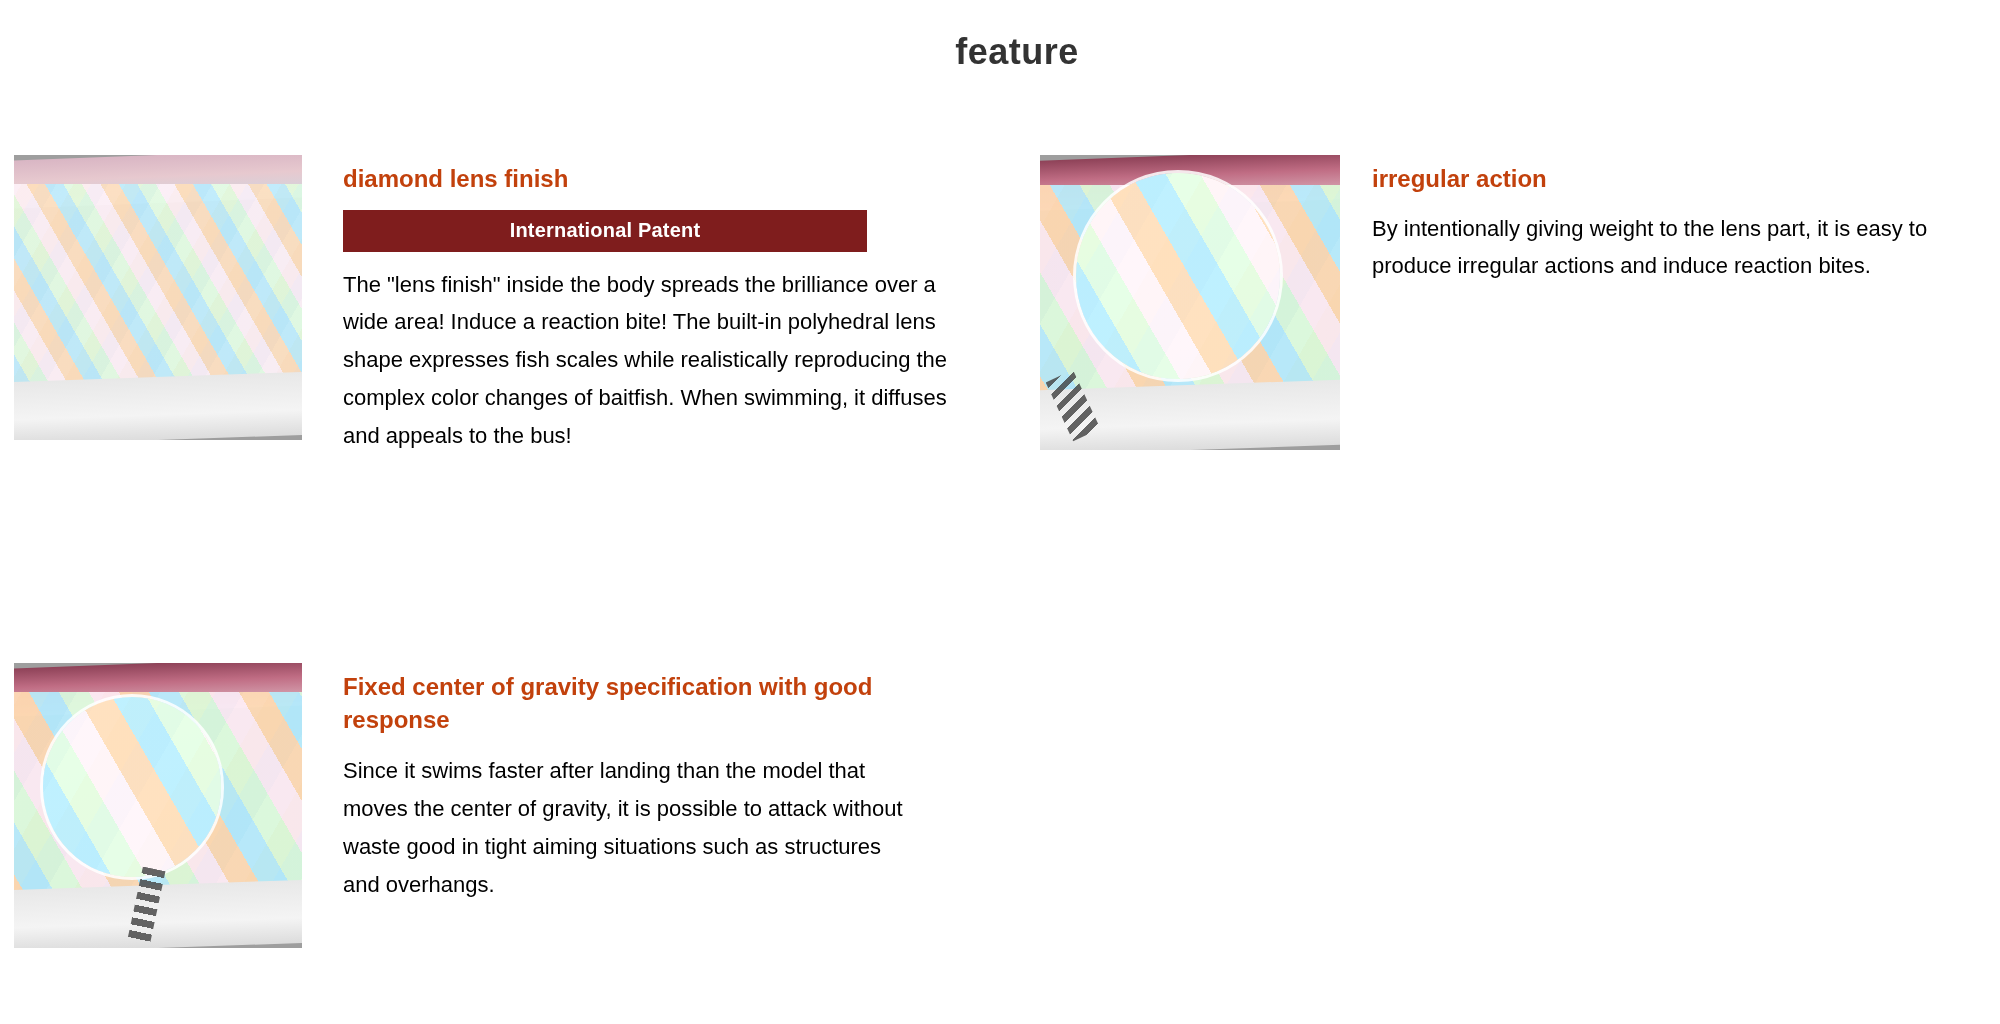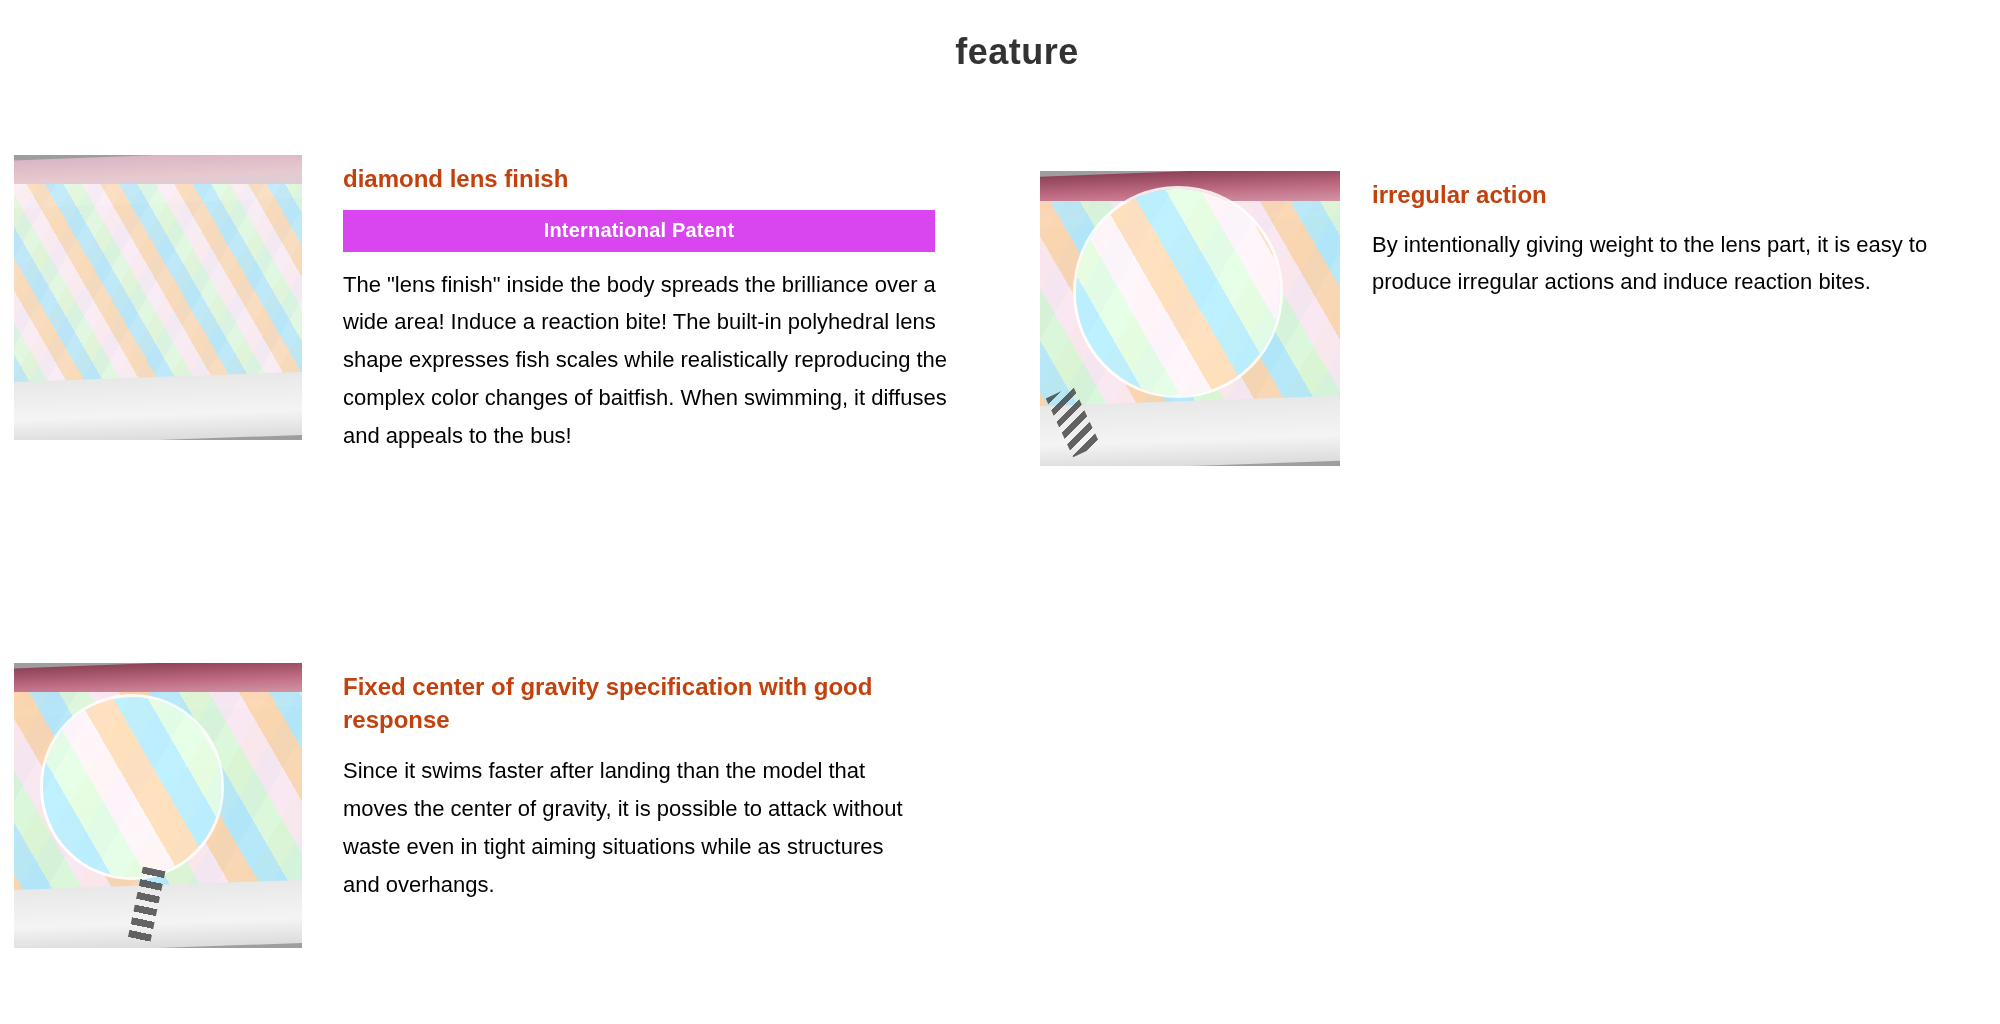--- a/index.html
+++ b/index.html
@@ -46,21 +46,21 @@
   }
 
   .feature {
     position: absolute;
     display: flex;
     align-items: flex-start;
   }
 
   
   .f1 { left: 14px;  top: 0px;   width: 960px; }
-  .f2 { left: 1040px; top: 16px;  width: 940px; }
+  .f2 { left: 1040px; top: 0px;  width: 940px; }
   .f3 { left: 14px;  top: 508px; width: 960px; }
 
   .thumb {
     flex: 0 0 auto;
     width: 288px;
     height: 285px;
     background: #9e9e9e;
     position: relative;
     overflow: hidden;
   }
@@ -79,27 +79,27 @@
     font-size: 24px;
     font-weight: bold;
     color: #c2410c;
     line-height: 1.36;
     margin: 8px 0 14px 0;
   }
   .f3 .feat-title { margin-bottom: 16px; max-width: 640px; }
 
   .patent-badge {
     display: block;
-    background: #d946ef;
+    background: #7f1d1d;
     color: #ffffff;
     font-size: 20px;
     font-weight: bold;
     text-align: center;
     padding: 9px 0 10px 0;
-    width: 592px;
+    width: 524px;
     margin: 0 0 14px 0;
     letter-spacing: 0.2px;
   }
 
   .feat-body {
     font-size: 22px;
     line-height: 1.72;
     color: #000000;
     margin: 0;
     max-width: 625px;
@@ -272,18 +272,18 @@
           <div class="prism"></div>
           <div class="band-bottom"></div>
           <div class="magnifier mag3">
             <div class="mag-inner"></div>
           </div>
           <div class="hook"></div>
         </div>
       </div>
       <div class="text-col">
         <h2 class="feat-title">Fixed center of gravity specification with good response</h2>
-        <p class="feat-body">Since it swims faster after landing than the model that moves the center of gravity, it is possible to attack without waste even in tight aiming situations while as structures and overhangs.</p>
+        <p class="feat-body">Since it swims faster after landing than the model that moves the center of gravity, it is possible to attack without waste good in tight aiming situations such as structures and overhangs.</p>
       </div>
     </div>
 
   </div>
 </div>
 
 </body></html>

